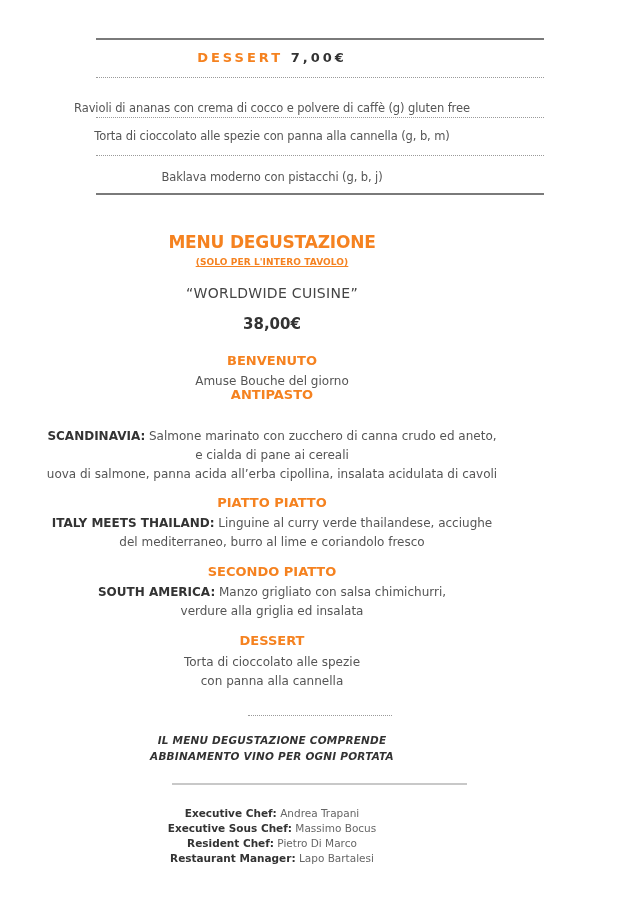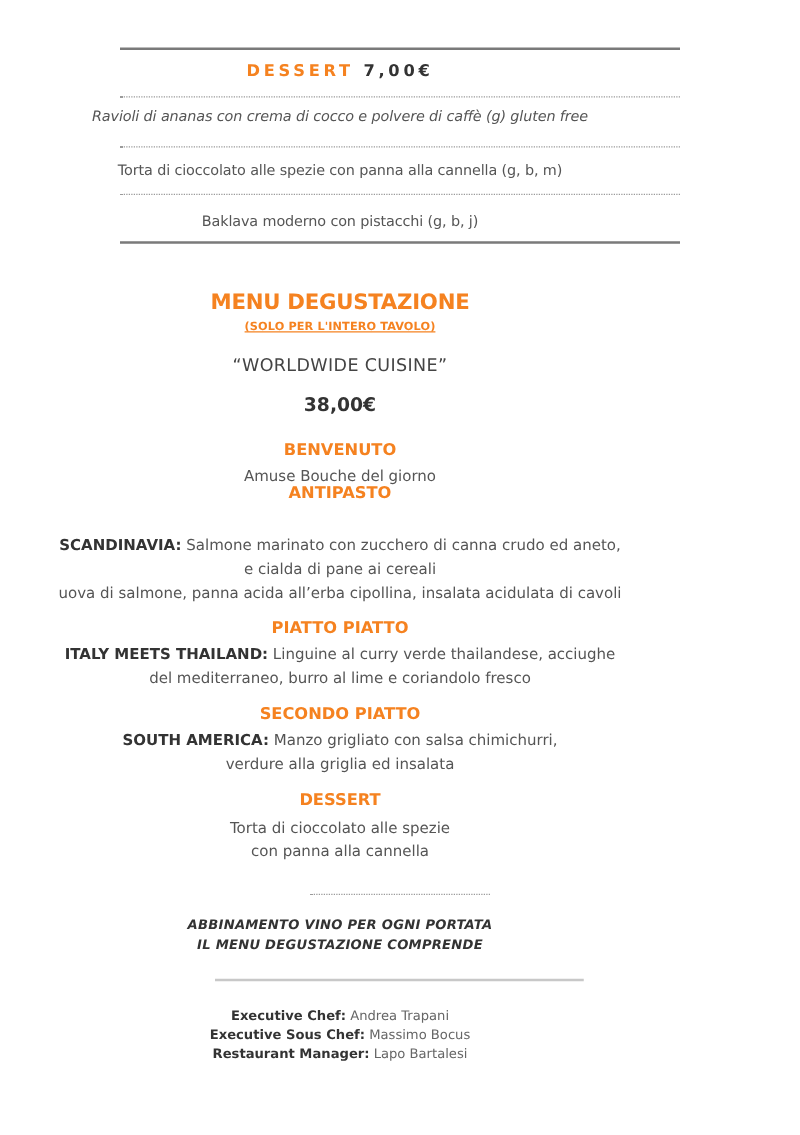--- a/index.html
+++ b/index.html
@@ -25,21 +25,21 @@
   </style>
 </head>
 <body>
 
 <div class="rule-solid" style="top:38px;left:96px;width:448px;"></div>
 <div class="abs dessert-head">
   <span class="orange">DESSERT</span>
   <span class="dark">7,00€</span>
 </div>
 <div class="rule-dot" style="top:77px;left:96px;width:448px;"></div>
-<div class="abs dessert-item" style="top:86px;font-style:italic;">Ravioli di ananas con crema di cocco e polvere di caffè (g) gluten free</div>
+<div class="abs dessert-item" style="top:101px;">Ravioli di ananas con crema di cocco e polvere di caffè (g) gluten free</div>
 <div class="rule-dot" style="top:117px;left:96px;width:448px;"></div>
 <div class="abs dessert-item" style="top:129px;">Torta di cioccolato alle spezie con panna alla cannella (g, b, m)</div>
 <div class="rule-dot" style="top:155px;left:96px;width:448px;"></div>
 <div class="abs dessert-item" style="top:170px;">Baklava moderno con pistacchi (g, b, j)</div>
 <div class="rule-solid" style="top:193px;left:96px;width:448px;"></div>
 
 <div class="abs title orange">MENU DEGUSTAZIONE</div>
 <div class="abs subtitle orange">(SOLO PER L'INTERO TAVOLO)</div>
 <div class="abs theme">“WORLDWIDE CUISINE”</div>
 <div class="abs price">38,00€</div>
@@ -70,23 +70,24 @@
 
 <div class="abs course-title orange" style="top:633px;">DESSERT</div>
 <div class="abs course-text" style="top:653px;">
   <div>Torta di cioccolato alle spezie</div>
   <div>con panna alla cannella</div>
 </div>
 
 <div class="rule-dot" style="top:715px;left:248px;width:144px;"></div>
 
 <div class="abs note">
+  <div>IL MENU DEGUSTAZIONE COMPRENDE</div>
   <div>ABBINAMENTO VINO PER OGNI PORTATA</div>
-  <div>IL MENU DEGUSTAZIONE COMPRENDE</div>
 </div>
 
 <div class="rule-solid" style="top:783px;left:172px;width:295px;border-top-color:#c8c8c8;"></div>
 
 <div class="abs staff">
   <div><b>Executive Chef:</b><span> Andrea Trapani</span></div>
   <div><b>Executive Sous Chef:</b><span> Massimo Bocus</span></div>
+  <div><b>Resident Chef:</b><span> Pietro Di Marco</span></div>
   <div><b>Restaurant Manager:</b><span> Lapo Bartalesi</span></div>
 </div>
 
 </body></html>

